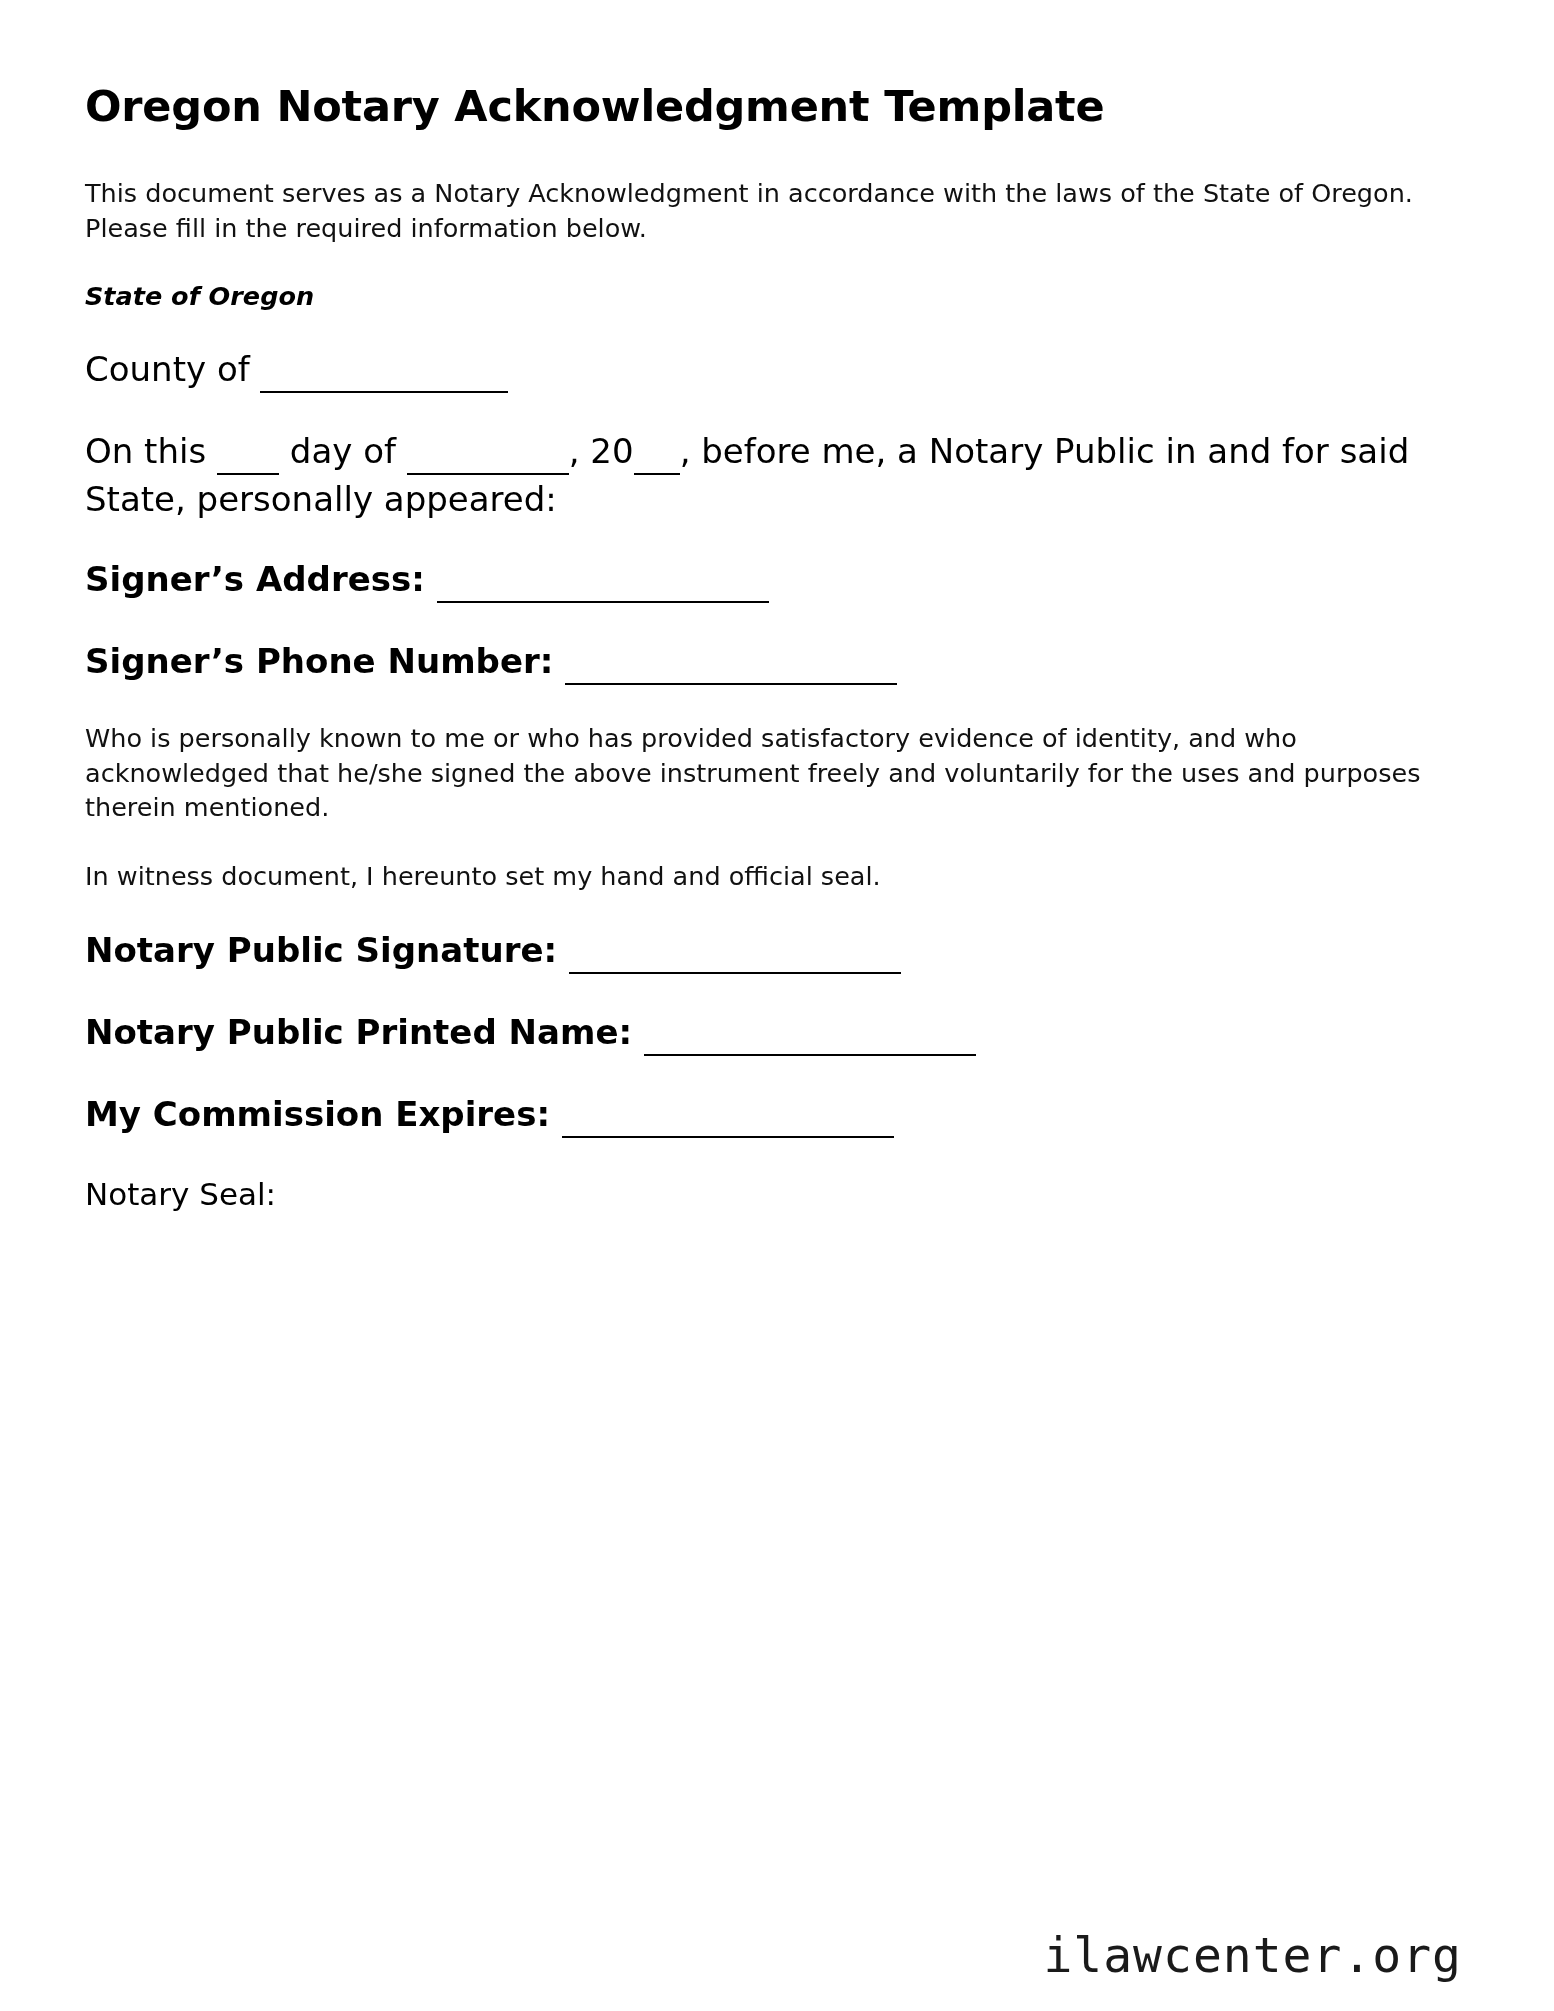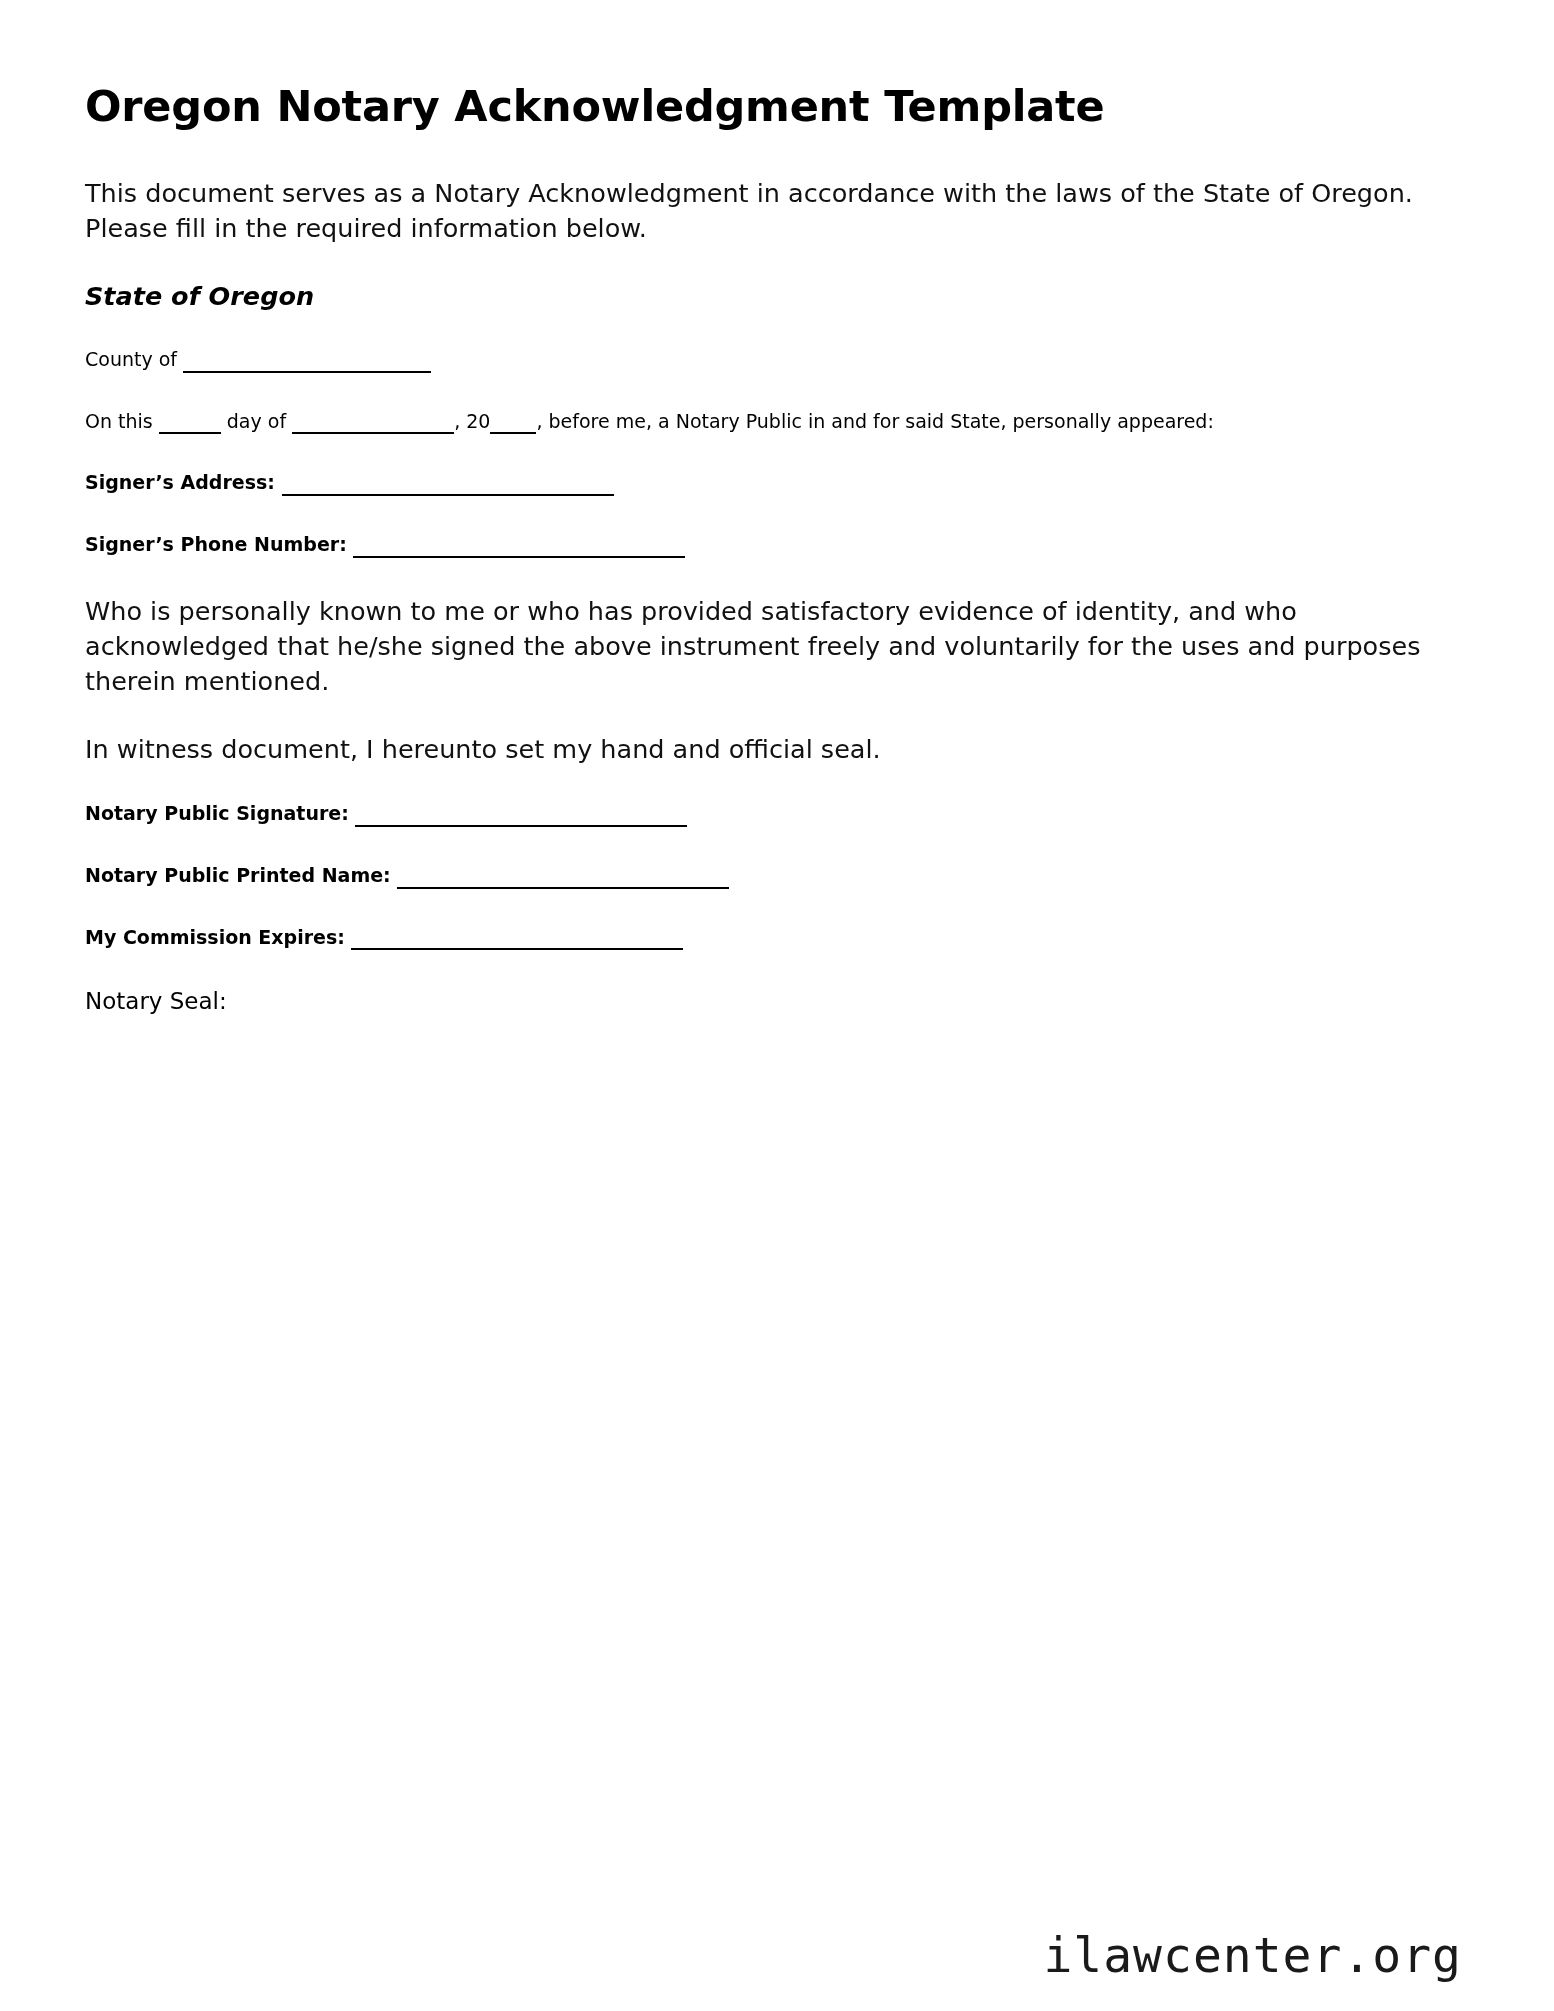--- a/index.html
+++ b/index.html
@@ -48,21 +48,21 @@
 
   .section-head {
     font-size: 25.5px;
     font-weight: bold;
     margin: 0 0 34px 0;
     line-height: 1.3;
     font-style: italic;
   }
 
   .field-line {
-    font-size: 19px;
+    font-size: 34px;
     line-height: 1.35;
     margin: 0 0 34px 0;
     white-space: nowrap;
   }
 
   .field-line.bold-label {
     font-weight: bold;
   }
 
   .blank {
@@ -87,21 +87,21 @@
   .b-month    { width: 162px; }
   .b-year     { width:  46px; }
   .b-name     { width: 332px; }
   .b-address  { width: 332px; }
   .b-phone    { width: 332px; }
   .b-sig      { width: 332px; }
   .b-printed  { width: 332px; }
   .b-expires  { width: 332px; }
 
   .seal-line {
-    font-size: 23px;
+    font-size: 31px;
     line-height: 1.35;
     margin: 0 0 34px 0;
   }
 
   .footer-watermark {
     position: absolute;
     right: 92px;
     bottom: 28px;
     font-family: "DejaVu Sans Mono", "Liberation Mono", monospace;
     font-size: 48px;

